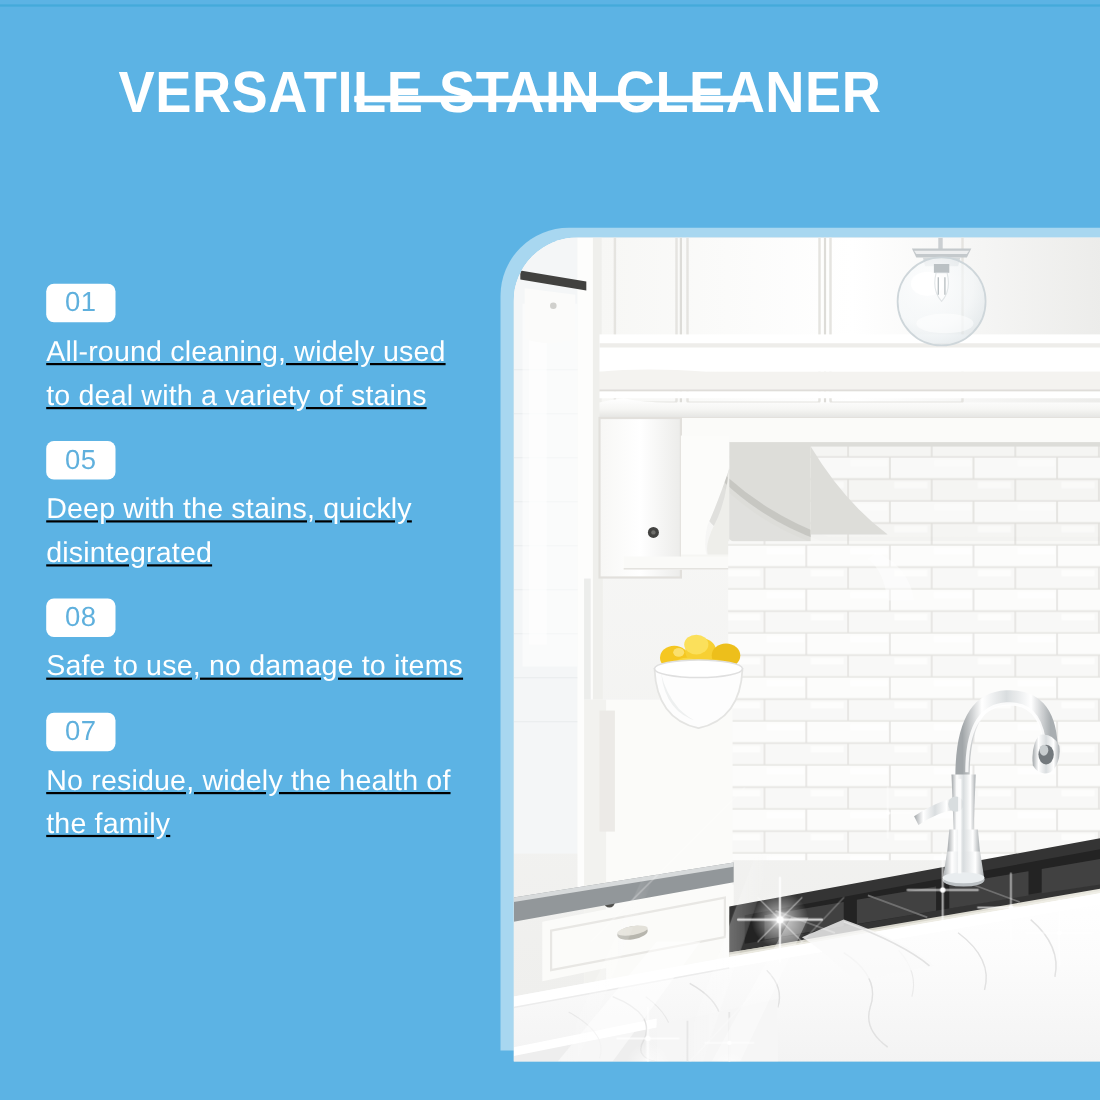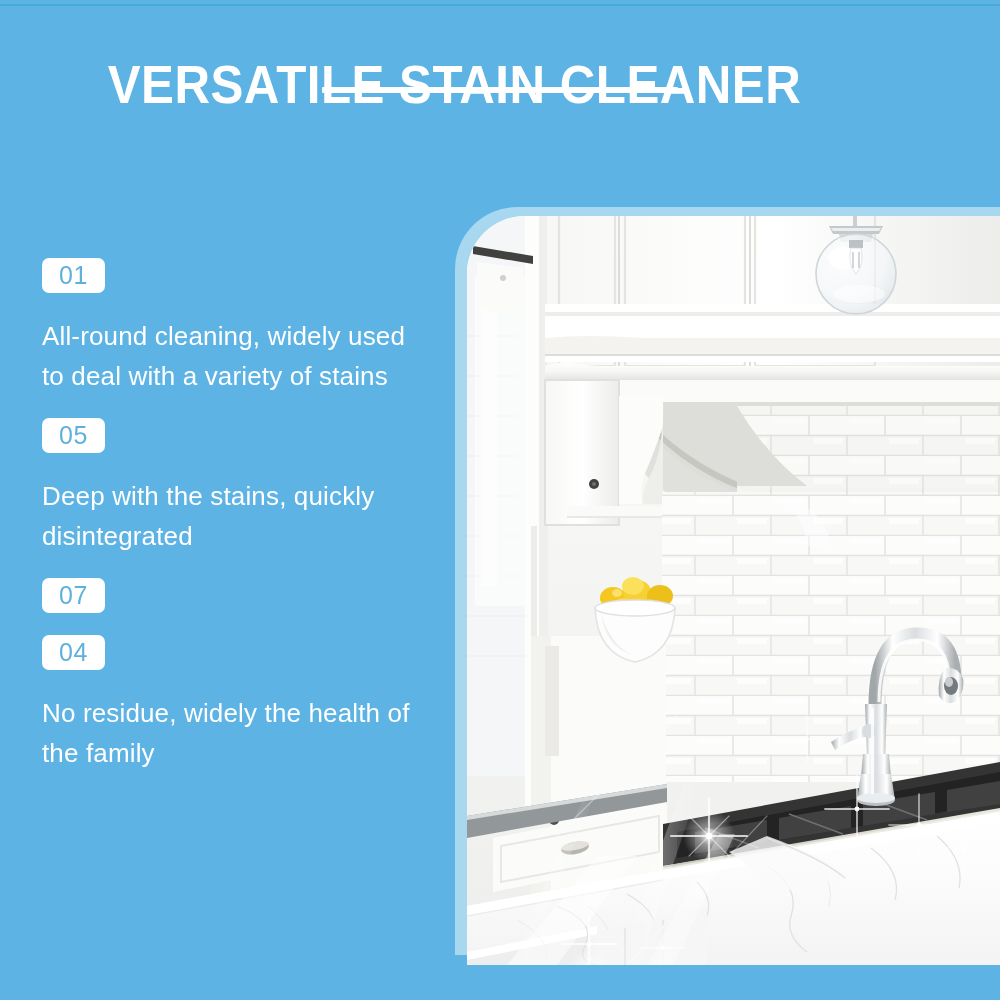--- a/index.html
+++ b/index.html
@@ -32,34 +32,34 @@
   }
   #title-underline{
     position:absolute; left:322px; top:87px; width:356px; height:6px;
     background:#ffffff; border-radius:1px;
   }
 
   
   #feature-list{
     position:absolute; left:42px; top:258px; width:400px;
   }
-  .feature-item{ margin-bottom:22px; }
+  .feature-item{ margin-bottom:22px;text-decoration:underline; }
   .feature-badge{
     display:inline-block;
     background:#ffffff;
     border-radius:7px;
     padding:3px 17px 4px 17px;
     font-size:25px;
     font-weight:400;
     color:#5fb0dd;
     line-height:1.12;
     letter-spacing:.5px;
   }
   .feature-text{
-    margin-top:24px;
+    margin-top:7px;
     font-size:26px;
     font-weight:400;
     color:#ffffff;
     line-height:1.52;
     letter-spacing:.15px;
     max-width:382px;
   }
 
   
   #photo-panel{
@@ -100,25 +100,26 @@
     <span class="feature-badge">01</span>
     <div class="feature-text">All-round cleaning, widely used to deal with a variety of stains</div>
   </div>
 
   <div class="feature-item">
     <span class="feature-badge">05</span>
     <div class="feature-text">Deep with the stains, quickly disintegrated</div>
   </div>
 
   <div class="feature-item">
+    <span class="feature-badge">08</span>
+    <div class="feature-text">Safe to use, no damage to items</div>
+  </div>
+
+  <div class="feature-item">
     <span class="feature-badge">07</span>
-  </div>
-
-  <div class="feature-item">
-    <span class="feature-badge">04</span>
     <div class="feature-text">No residue, widely the health of the family</div>
   </div>
 
 </div>
 
 <div id="photo-panel">
   <div id="photo-backing"></div>
 
   <div id="kitchen-photo" aria-label="White kitchen with subway tile backsplash, stainless gas range, chrome faucet and sparkling marble countertop">
     <svg viewBox="0 0 533 749" preserveAspectRatio="xMidYMid slice">

